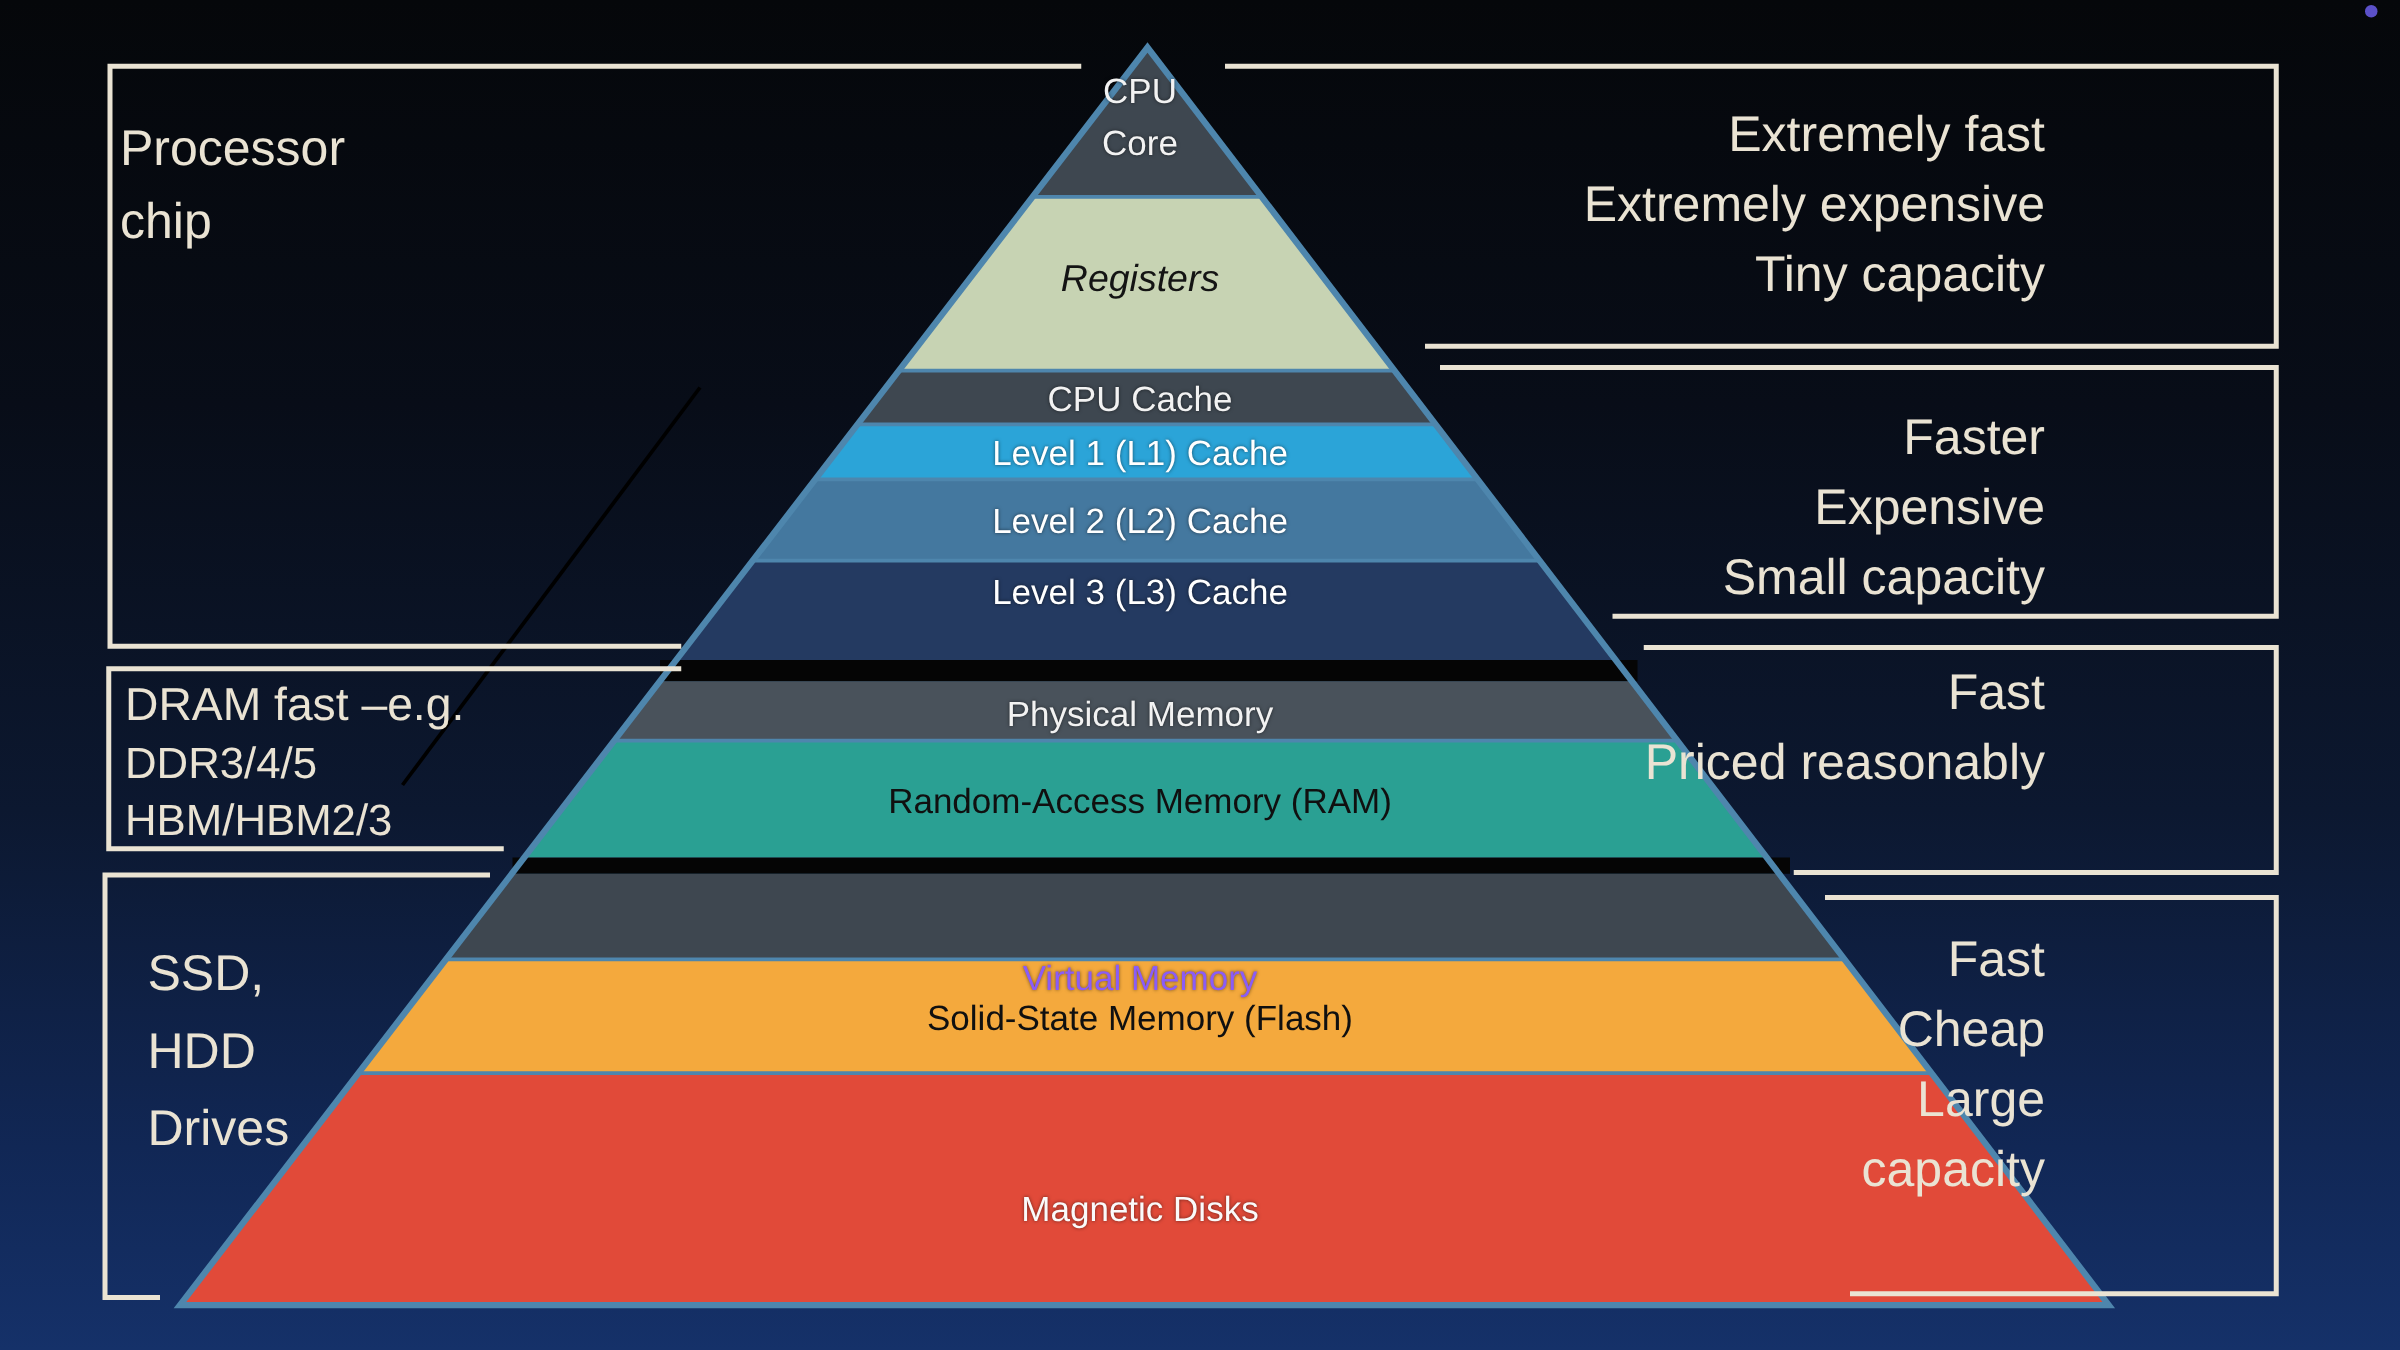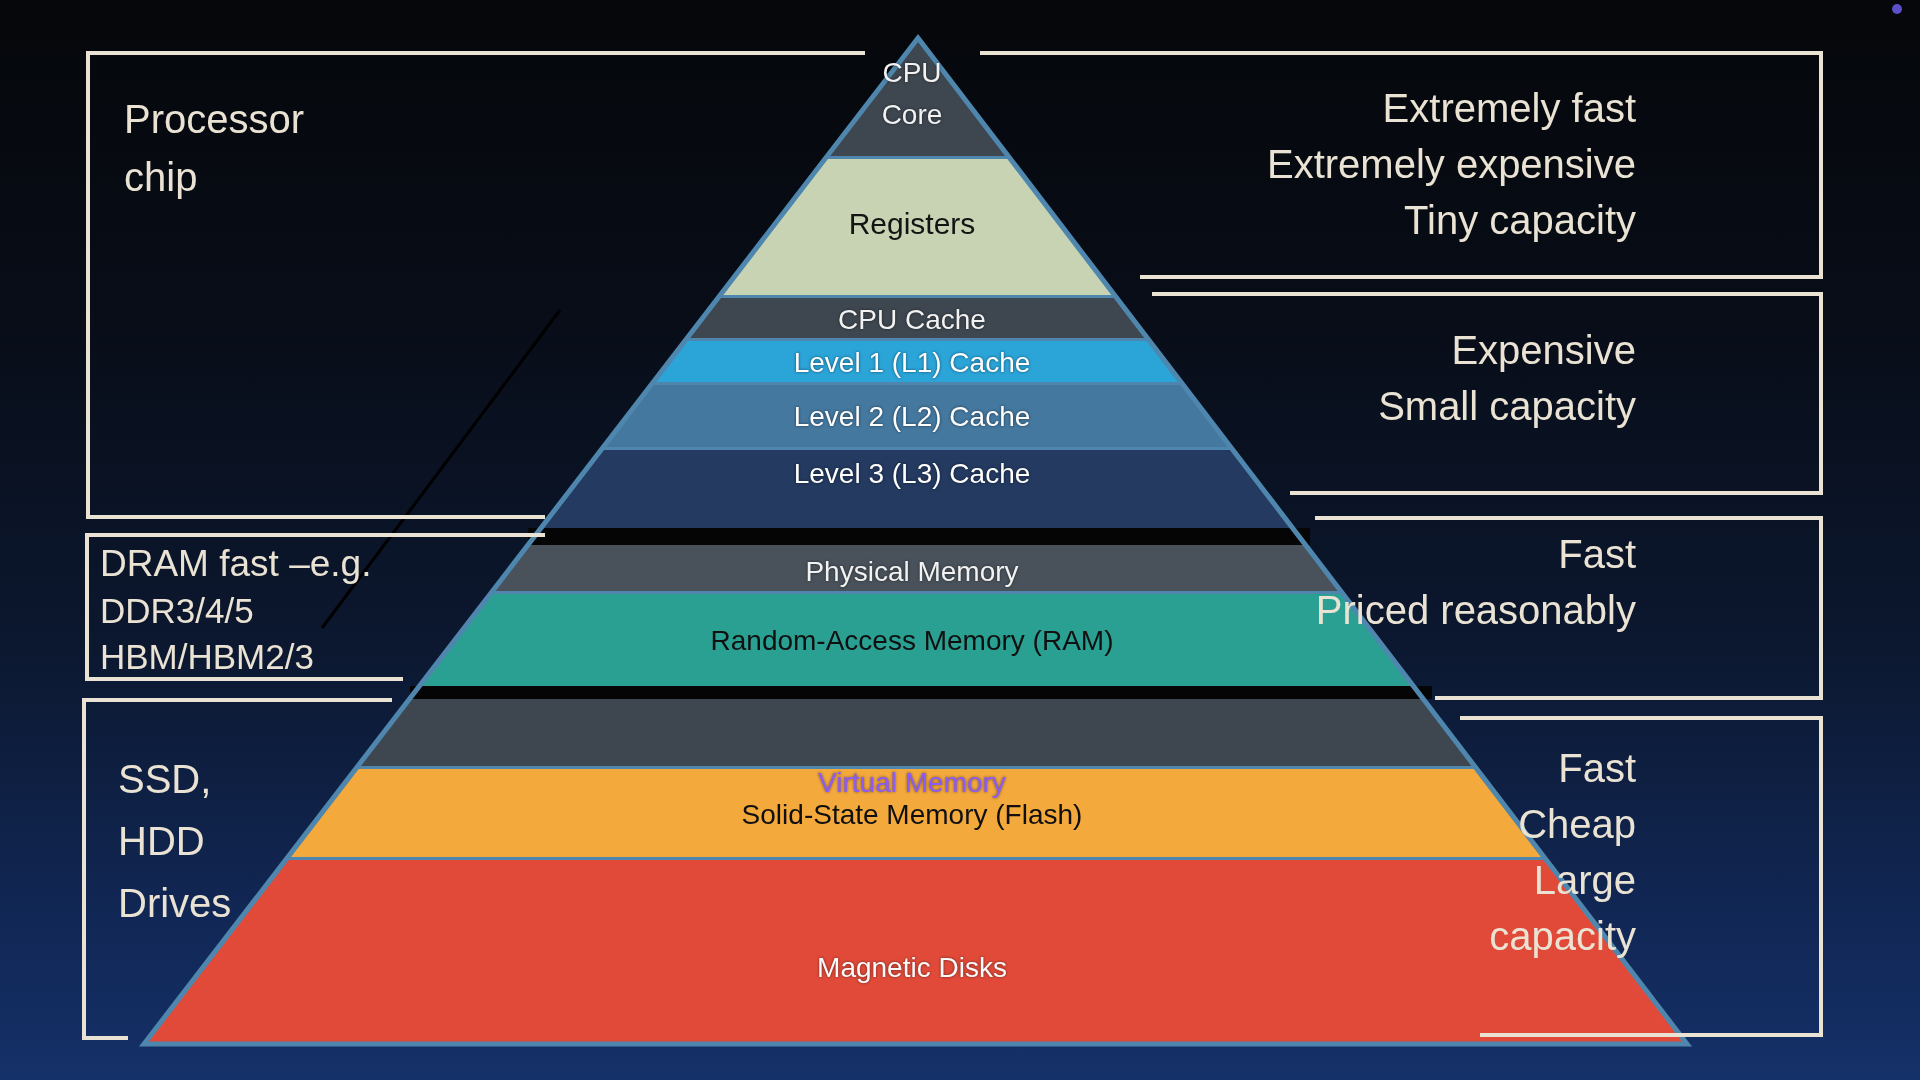--- a/index.html
+++ b/index.html
@@ -12,35 +12,35 @@
   #fig{position:absolute;left:0;top:0;width:1920px;height:1080px;}
 
   
   .plabel{
     position:absolute;left:912px;transform:translateX(-50%);
     text-align:center;white-space:pre-line;line-height:1.5;
     font-size:28px;color:#f2f2f2;
   }
   .plabel.light{text-shadow:0 0 3px rgba(0,0,0,.55);}
   #lab-cpu-core{top:52px;font-size:28px;}
-  #lab-registers{top:201px;font-size:30px;}
+  #lab-registers{top:201px;font-size:30px;font-style:italic;}
   #lab-cpu-cache{top:299px;}
   #lab-l1{top:342px;}
   #lab-l2{top:396px;}
   #lab-l3{top:453px;}
   #lab-physical{top:551px;}
   #lab-ram{top:620px;}
   #lab-virtual{top:715px;}
   #lab-flash{top:794px;}
   #lab-disks{top:947px;font-size:28px;}
 
   
   .ann{position:absolute;color:#eae3d3;}
   .ann .ln{display:block;}
-  .ann-left1{left:124px;top:90px;font-size:40px;line-height:1.45;}
+  .ann-left1{left:96px;top:90px;font-size:40px;line-height:1.45;}
   .ann-left2{left:100px;top:540px;font-size:37px;line-height:1.3;}
   .ann-left2 .ln2,.ann-left2 .ln3{font-size:35px;}
   .ann-left3{left:118px;top:748px;font-size:40px;line-height:1.55;}
   .ann-right{right:92px;text-align:right;font-size:40px;line-height:1.4;}
   .ann-right1{top:80px;}
   .ann-right2{top:322px;}
   .ann-right3{top:526px;}
   .ann-right4{top:740px;}
 </style>
 </head>
@@ -107,20 +107,21 @@
     <span class="ln">HDD</span>
     <span class="ln">Drives</span>
   </div>
 
   <div class="ann ann-right ann-right1">
     <span class="ln">Extremely fast</span>
     <span class="ln">Extremely expensive</span>
     <span class="ln">Tiny capacity</span>
   </div>
   <div class="ann ann-right ann-right2">
+    <span class="ln">Faster</span>
     <span class="ln">Expensive</span>
     <span class="ln">Small capacity</span>
   </div>
   <div class="ann ann-right ann-right3">
     <span class="ln">Fast</span>
     <span class="ln">Priced reasonably</span>
   </div>
   <div class="ann ann-right ann-right4">
     <span class="ln">Fast</span>
     <span class="ln">Cheap</span>

